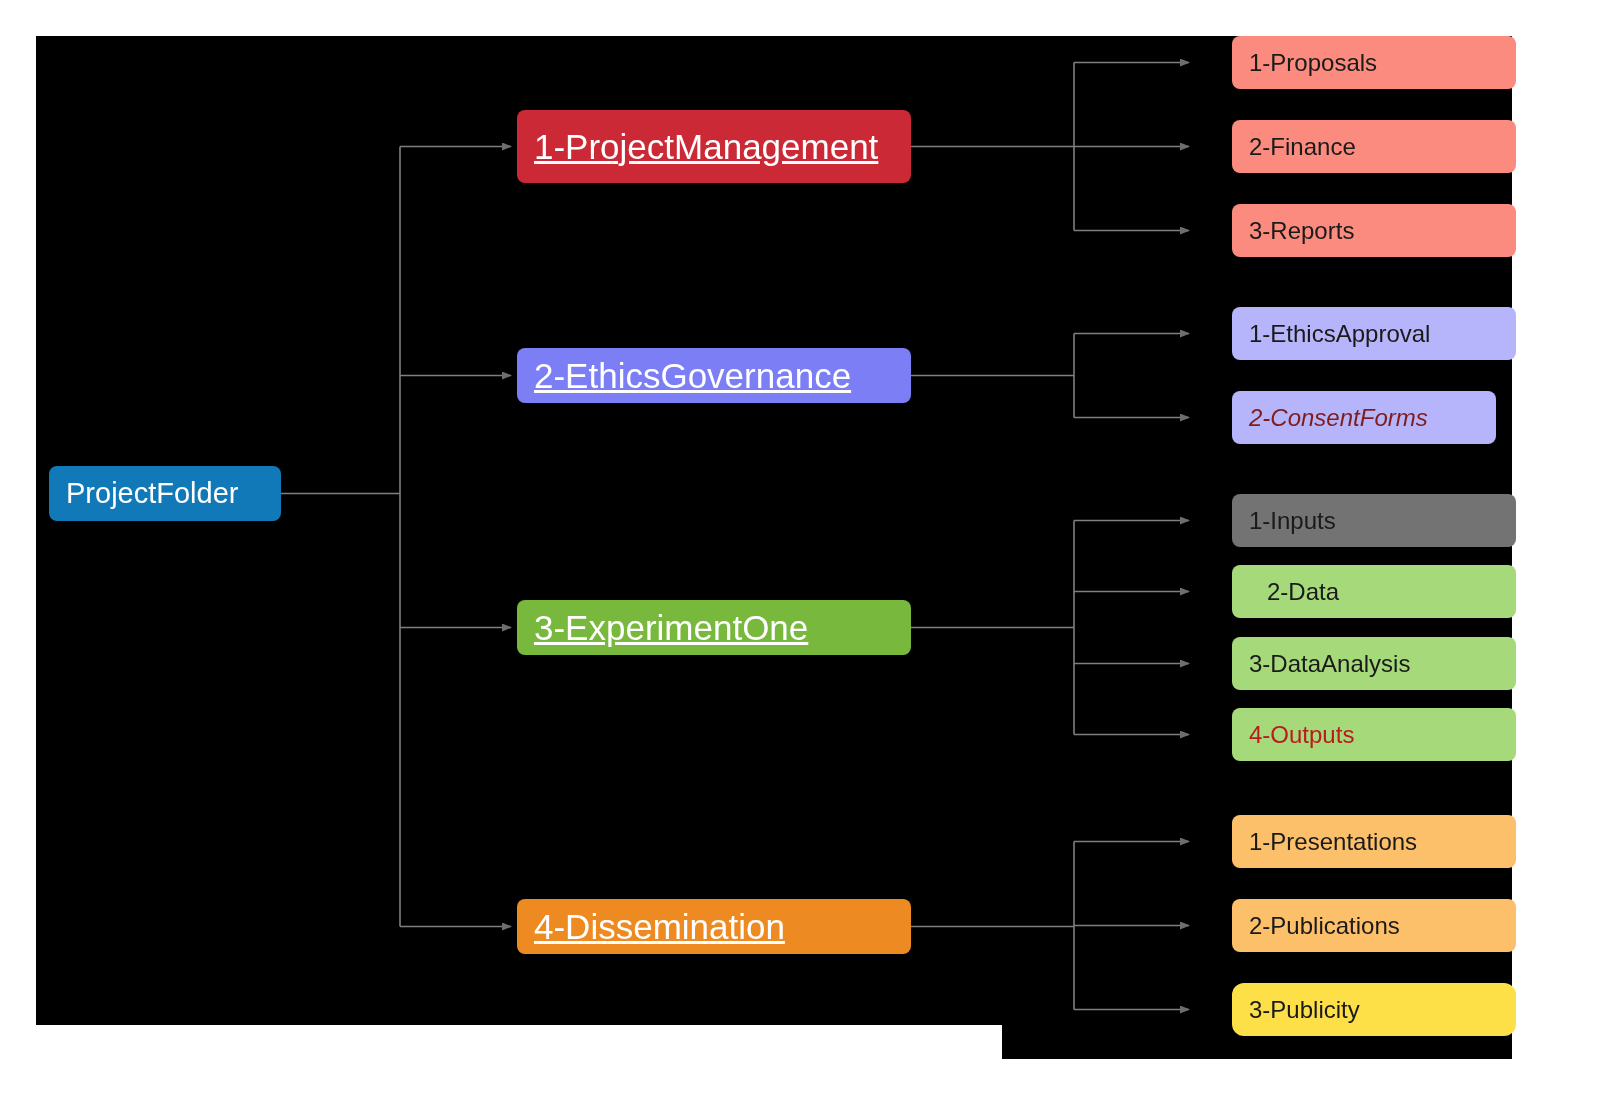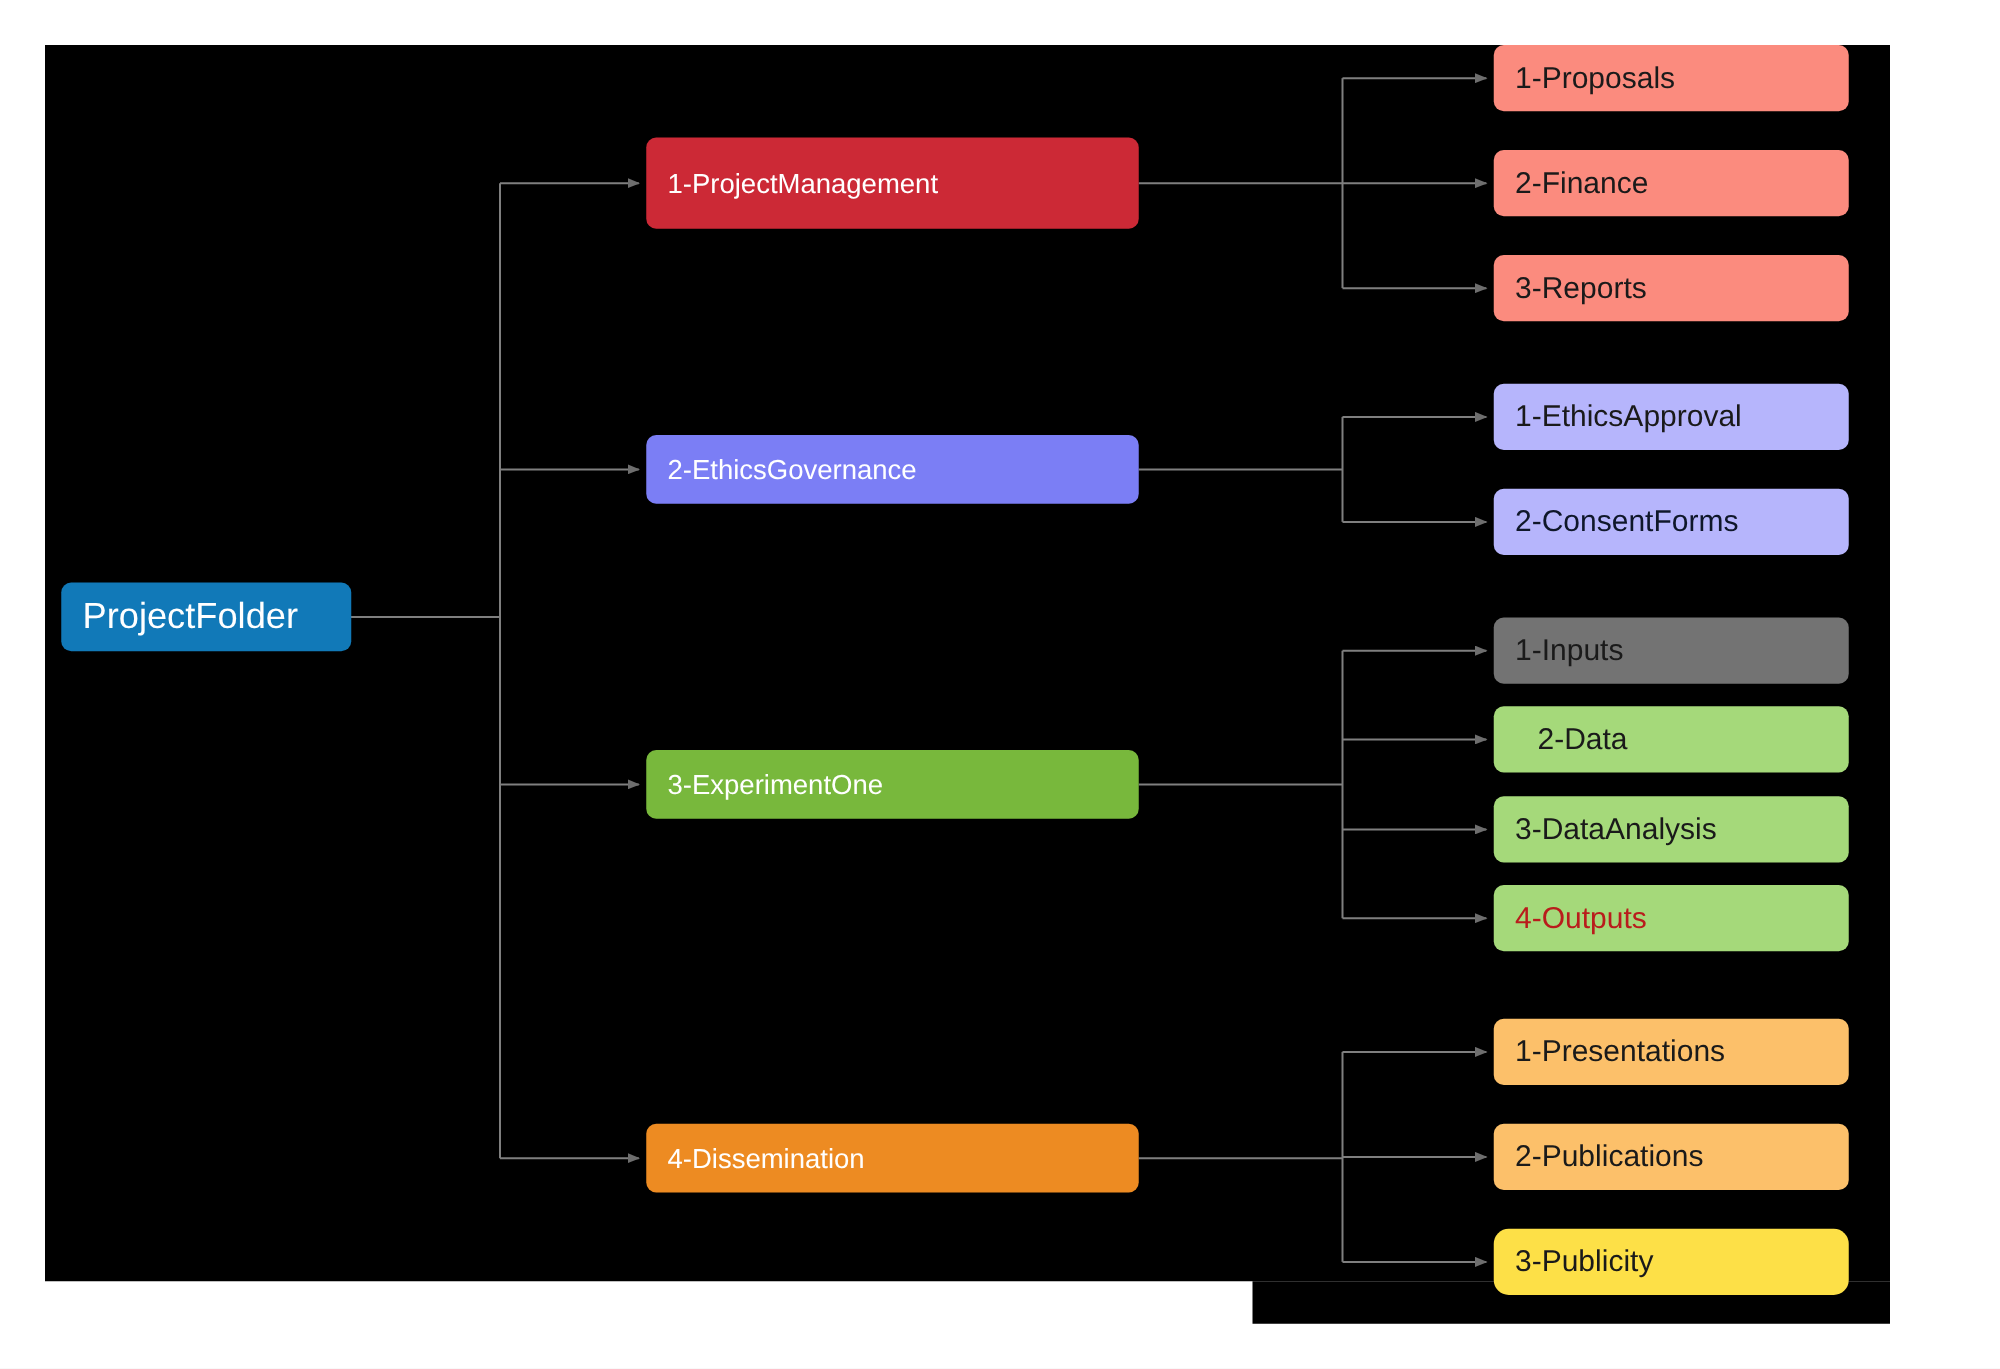--- a/index.html
+++ b/index.html
@@ -43,26 +43,28 @@
     align-items: center;
     padding-left: 17px;
     white-space: nowrap;
     overflow: hidden;
   }
   .node.root {
     font-size: 29px;
     color: #ffffff;
   }
   .node.level1 {
-    font-size: 22px;
+    font-size: 35px;
     color: #ffffff;
+    text-decoration: underline;
   }
   .node.leaf {
     font-size: 24px;
     color: #1a1a1a;
+    margin-left: 37px;
   }
 </style>
 </head>
 <body>
 
 <div id="canvas">
 
   <div class="bg-panel" id="bg-main"></div>
   <div class="bg-panel" id="bg-step"></div>
 
@@ -117,21 +119,21 @@
       </div>
       <div class="node leaf" style="left: 1195px; top: 204px; width: 284px; height: 53px; background: rgb(251, 139, 126); color: rgb(26, 26, 26);">
         <span>3-Reports</span>
       </div>
       <div class="node level1" style="left: 517px; top: 348px; width: 394px; height: 55px; background: rgb(123, 126, 245); color: rgb(255, 255, 255);">
         <span>2-EthicsGovernance</span>
       </div>
       <div class="node leaf" style="left: 1195px; top: 307px; width: 284px; height: 53px; background: rgb(182, 181, 252); color: rgb(26, 26, 26);">
         <span>1-EthicsApproval</span>
       </div>
-      <div class="node leaf" style="left: 1195px; top: 391px; width: 284px; height: 53px; background: rgb(182, 181, 252); color: #0f172a;">
+      <div class="node leaf" style="left: 1195px; top: 391px; width: 264px; height: 53px; background: rgb(182, 181, 252); color: #7f1d1d; font-style: italic;">
         <span>2-ConsentForms</span>
       </div>
       <div class="node level1" style="left: 517px; top: 600px; width: 394px; height: 55px; background: rgb(120, 184, 60); color: rgb(255, 255, 255);">
         <span>3-ExperimentOne</span>
       </div>
       <div class="node leaf" style="left: 1195px; top: 494px; width: 284px; height: 53px; background: #737373; color: rgb(26, 26, 26);">
         <span>1-Inputs</span>
       </div>
       <div class="node leaf" style="left: 1195px; top: 565px; width: 284px; height: 53px; background: rgb(165, 217, 122); color: rgb(26, 26, 26); padding-left: 35px;">
         <span>2-Data</span>

